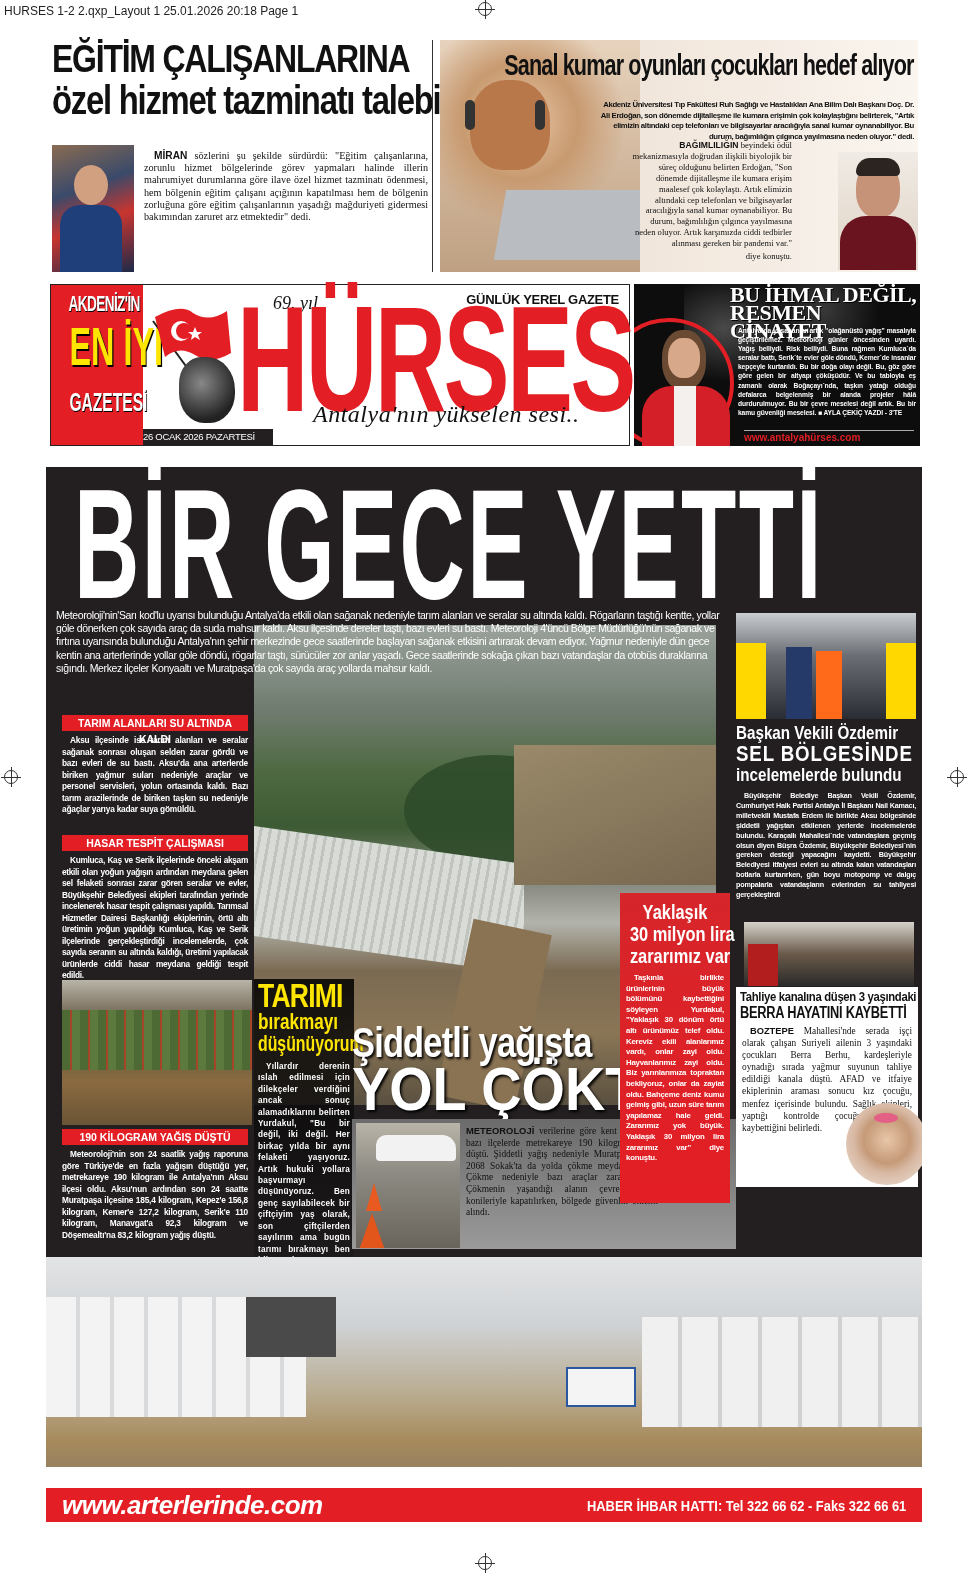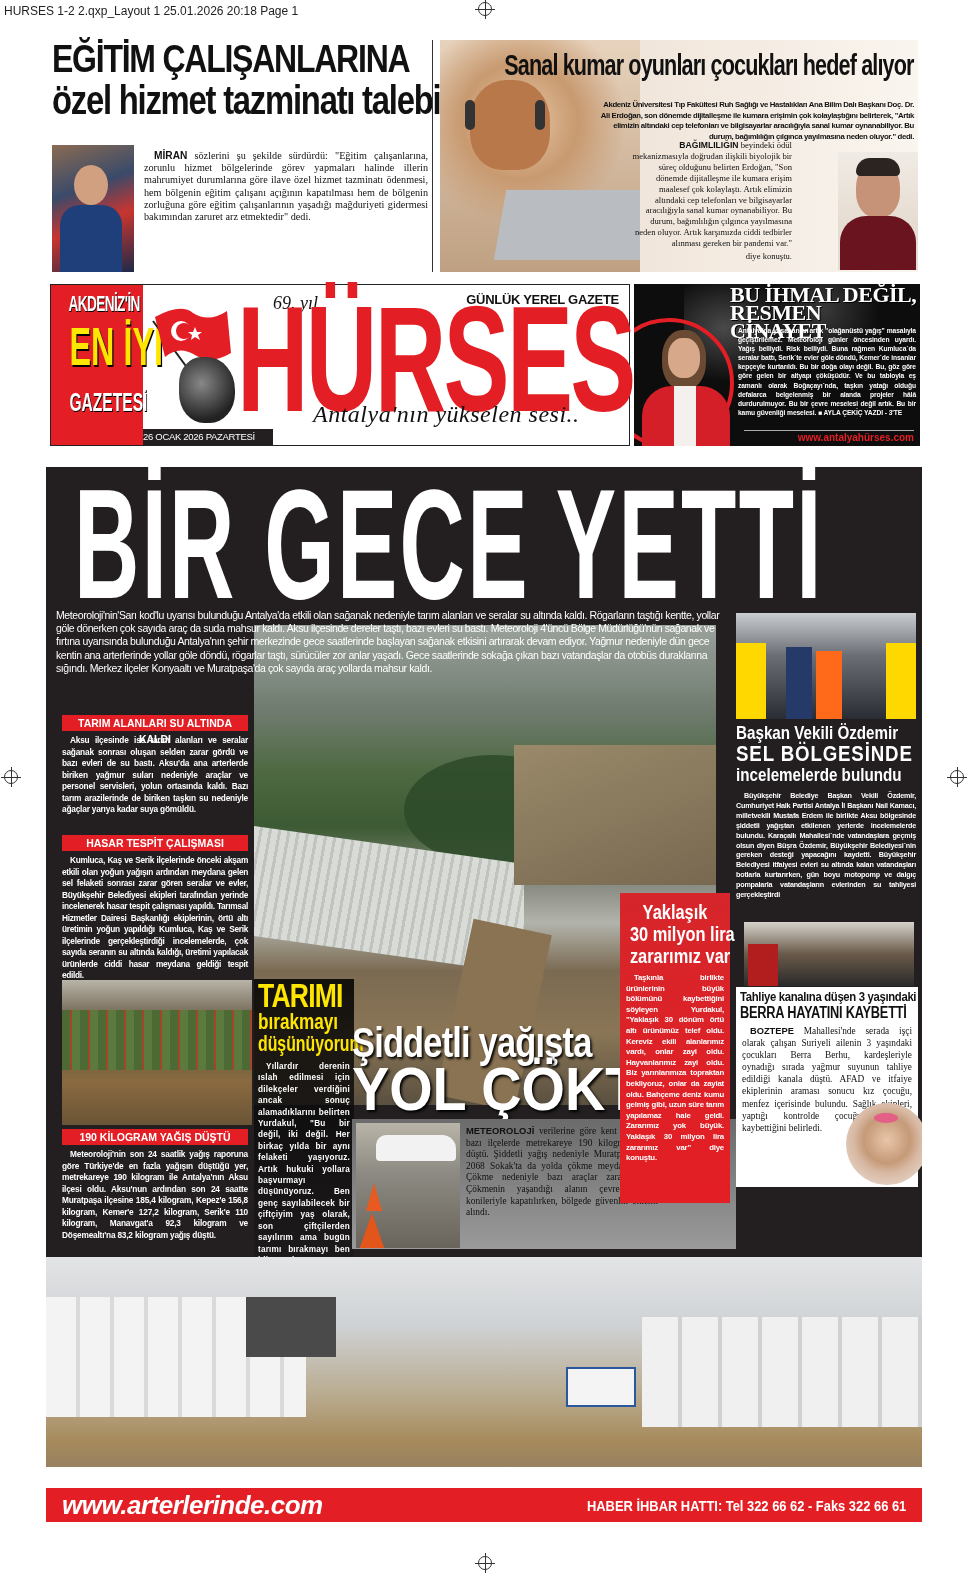--- a/index.html
+++ b/index.html
@@ -112,21 +112,21 @@
     <div style="position:absolute;left:34px;top:14px;width:32px;height:40px;border-radius:45%;background:#d8a88a"></div>
     <div style="position:absolute;left:8px;top:62px;width:88px;height:70px;border-radius:30px 30px 0 0;background:#d51f28"></div>
     <div style="position:absolute;left:40px;top:62px;width:22px;height:70px;background:#f4f0ee"></div>
   </div>
   <div class="abs serif" style="left:96px;top:2px;font-size:22px;line-height:18px;color:#fff;font-weight:bold;letter-spacing:-.5px;text-shadow:1px 1px 0 #000">
     <div>BU İHMAL DEĞİL,</div>
     <div>RESMEN CİNAYET</div>
   </div>
   <p class="abs cond" style="left:104px;top:42px;width:178px;font-size:6.7px;line-height:9.1px;color:#fff;font-weight:bold;text-align:justify;letter-spacing:-.1px"><span>Antalya´da yaşananlar artık "olağanüstü yağış" masalıyla geçiştirilemez. Meteoroloji günler öncesinden uyardı. Yağış belliydi. Risk belliydi. Buna rağmen Kumluca´da seralar battı, Serik´te evler göle döndü, Kemer´de insanlar kepçeyle kurtarıldı. Bu bir doğa olayı değil. Bu, göz göre göre gelen bir altyapı çöküşüdür. Ve bu tabloyla eş zamanlı olarak Boğaçayı´nda, taşkın yatağı olduğu defalarca belgelenmiş bir alanda projeler hâlâ durdurulmuyor. Bu bir çevre meselesi değil artık. Bu bir kamu güvenliği meselesi.</span> <span>■ AYLA ÇEKİÇ YAZDI - 3'TE</span></p>
   <div class="abs" style="left:110px;top:146px;width:170px;height:1px;background:#aaa"></div>
-  <div class="abs" style="left:110px;top:148px;width:170px;text-align:right;font-weight:bold;font-size:10px;color:#e31e24">www.antalyahürses.com</div>
+  <div class="abs" style="left:110px;top:148px;width:170px;text-align:left;font-weight:bold;font-size:10px;color:#e31e24">www.antalyahürses.com</div>
 </div>
 
 <div id="main" class="abs">
   <div class="abs cond" style="left:28px;top:2px;font-weight:900;font-size:156px;line-height:150px;color:#fff;letter-spacing:4px;transform:scaleX(.58);transform-origin:left;white-space:nowrap">BİR GECE YETTİ</div>
 
   <p class="abs cond" style="left:10px;top:142px;width:668px;font-size:10.5px;line-height:13.2px;color:#fff;letter-spacing:-.4px;z-index:3">Meteoroloji'nin'Sarı kod'lu uyarısı bulunduğu Antalya'da etkili olan sağanak nedeniyle tarım alanları ve seralar su altında kaldı. Rögarların taştığı kentte, yollar göle dönerken çok sayıda araç da suda mahsur kaldı. Aksu ilçesinde dereler taştı, bazı evleri su bastı. Meteoroloji 4'üncü Bölge Müdürlüğü'nün sağanak ve fırtına uyarısında bulunduğu Antalya'nın şehir merkezinde gece saatlerinde başlayan sağanak etkisini artırarak devam ediyor. Yağmur nedeniyle dün gece kentin ana arterlerinde yollar göle döndü, rögarlar taştı, sürücüler zor anlar yaşadı. Gece saatlerinde sokağa çıkan bazı vatandaşlar da otobüs duraklarına sığındı. Merkez ilçeler Konyaaltı ve Muratpaşa'da çok sayıda araç yollarda mahsur kaldı.</p>
 
   <div class="photo" style="left:208px;top:158px;width:462px;height:480px;background:
       linear-gradient(170deg,rgba(120,130,125,.0) 0%,rgba(0,0,0,0) 20%),
       linear-gradient(180deg,#9aa29c 0%,#6f7b6f 18%,#4f6a43 30%,#3c5a33 42%,#8d8f86 55%,#b2b4ac 62%,#7b6a52 72%,#8a7656 85%,#5a5040 100%)">

